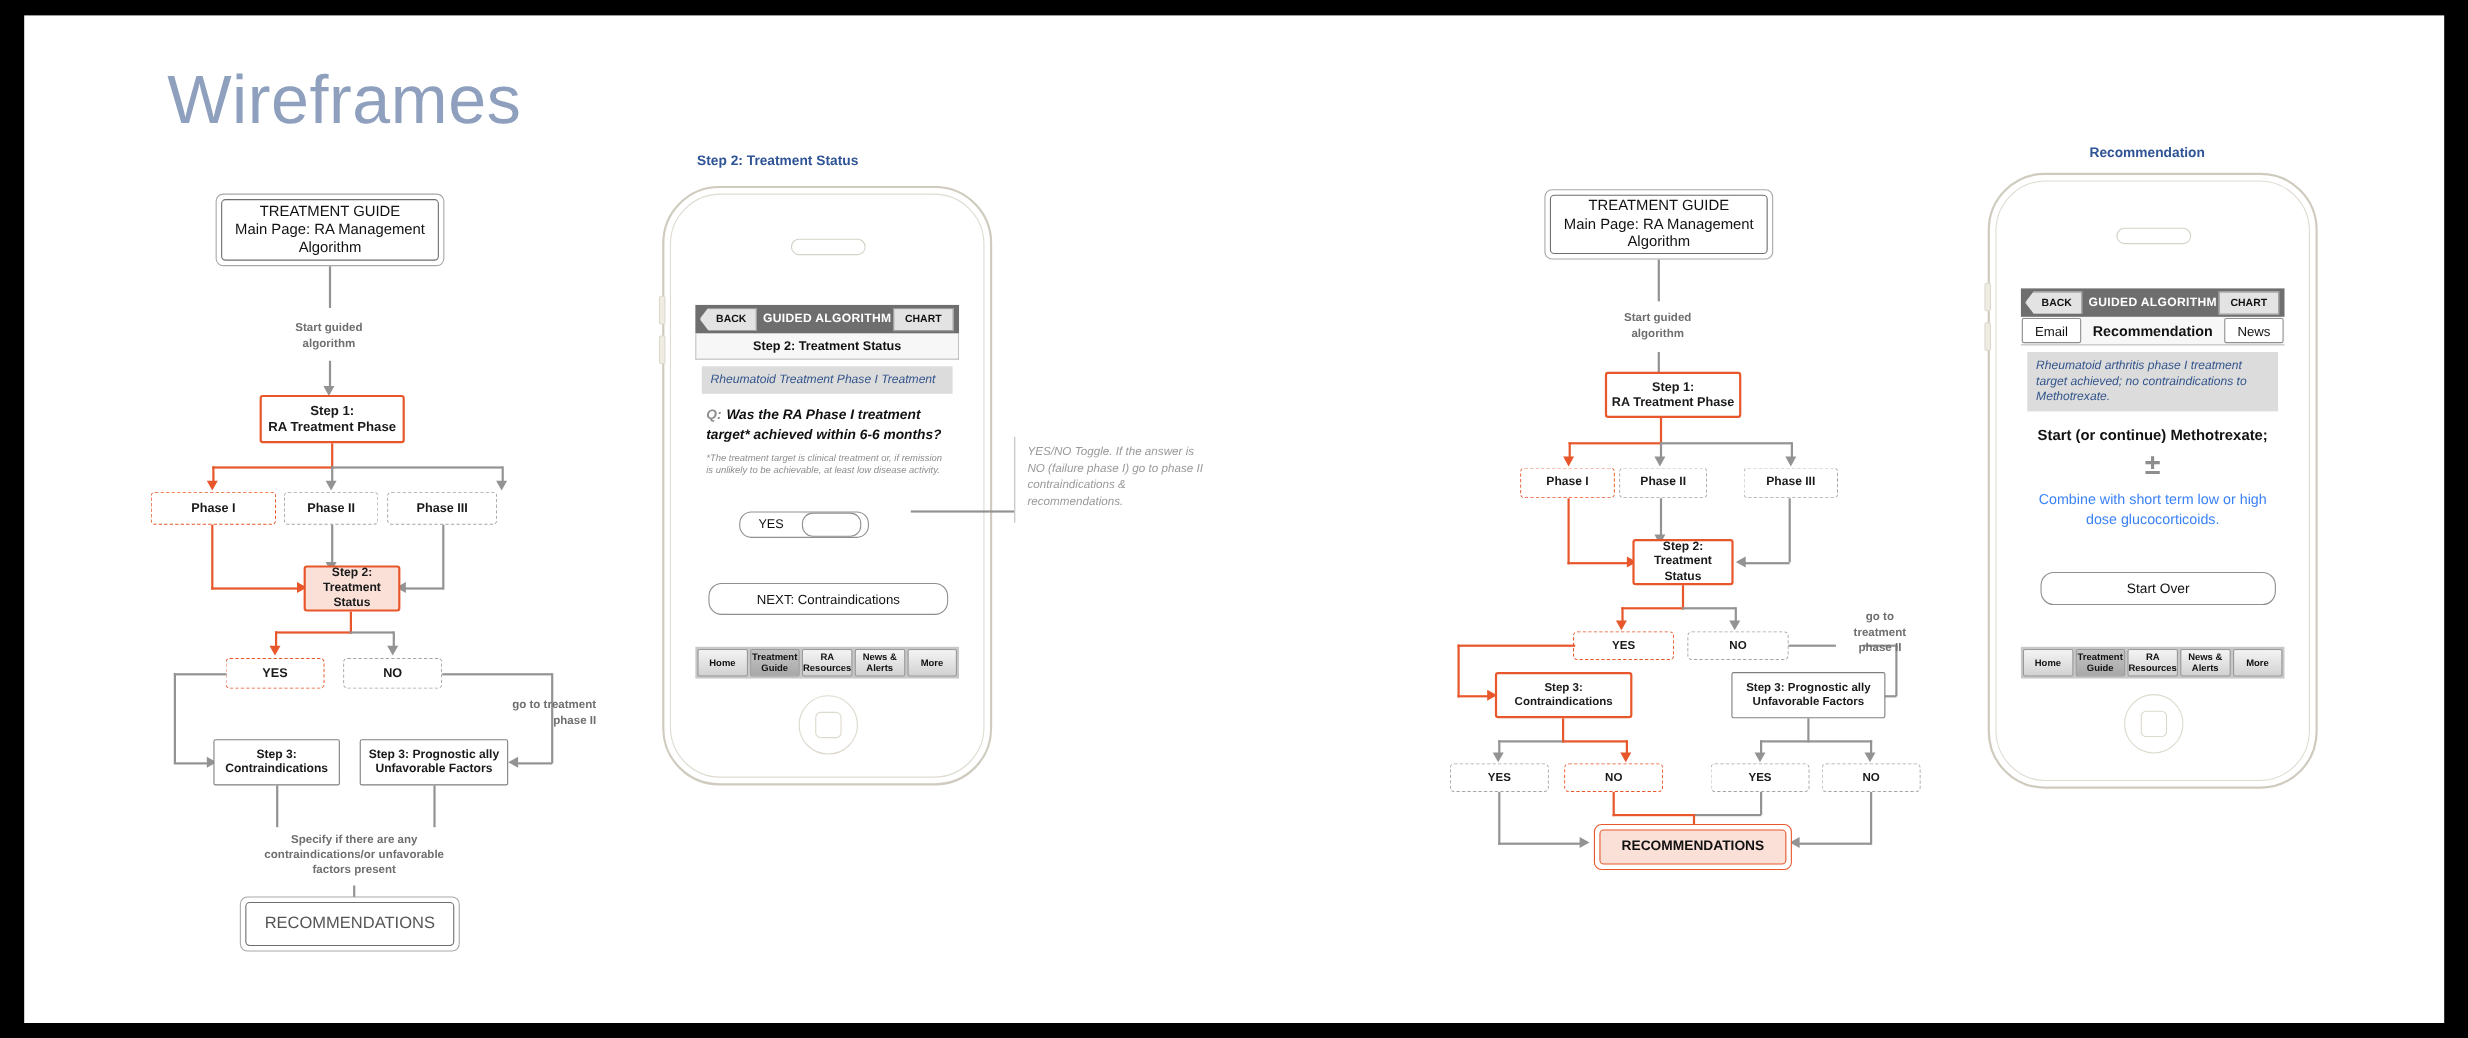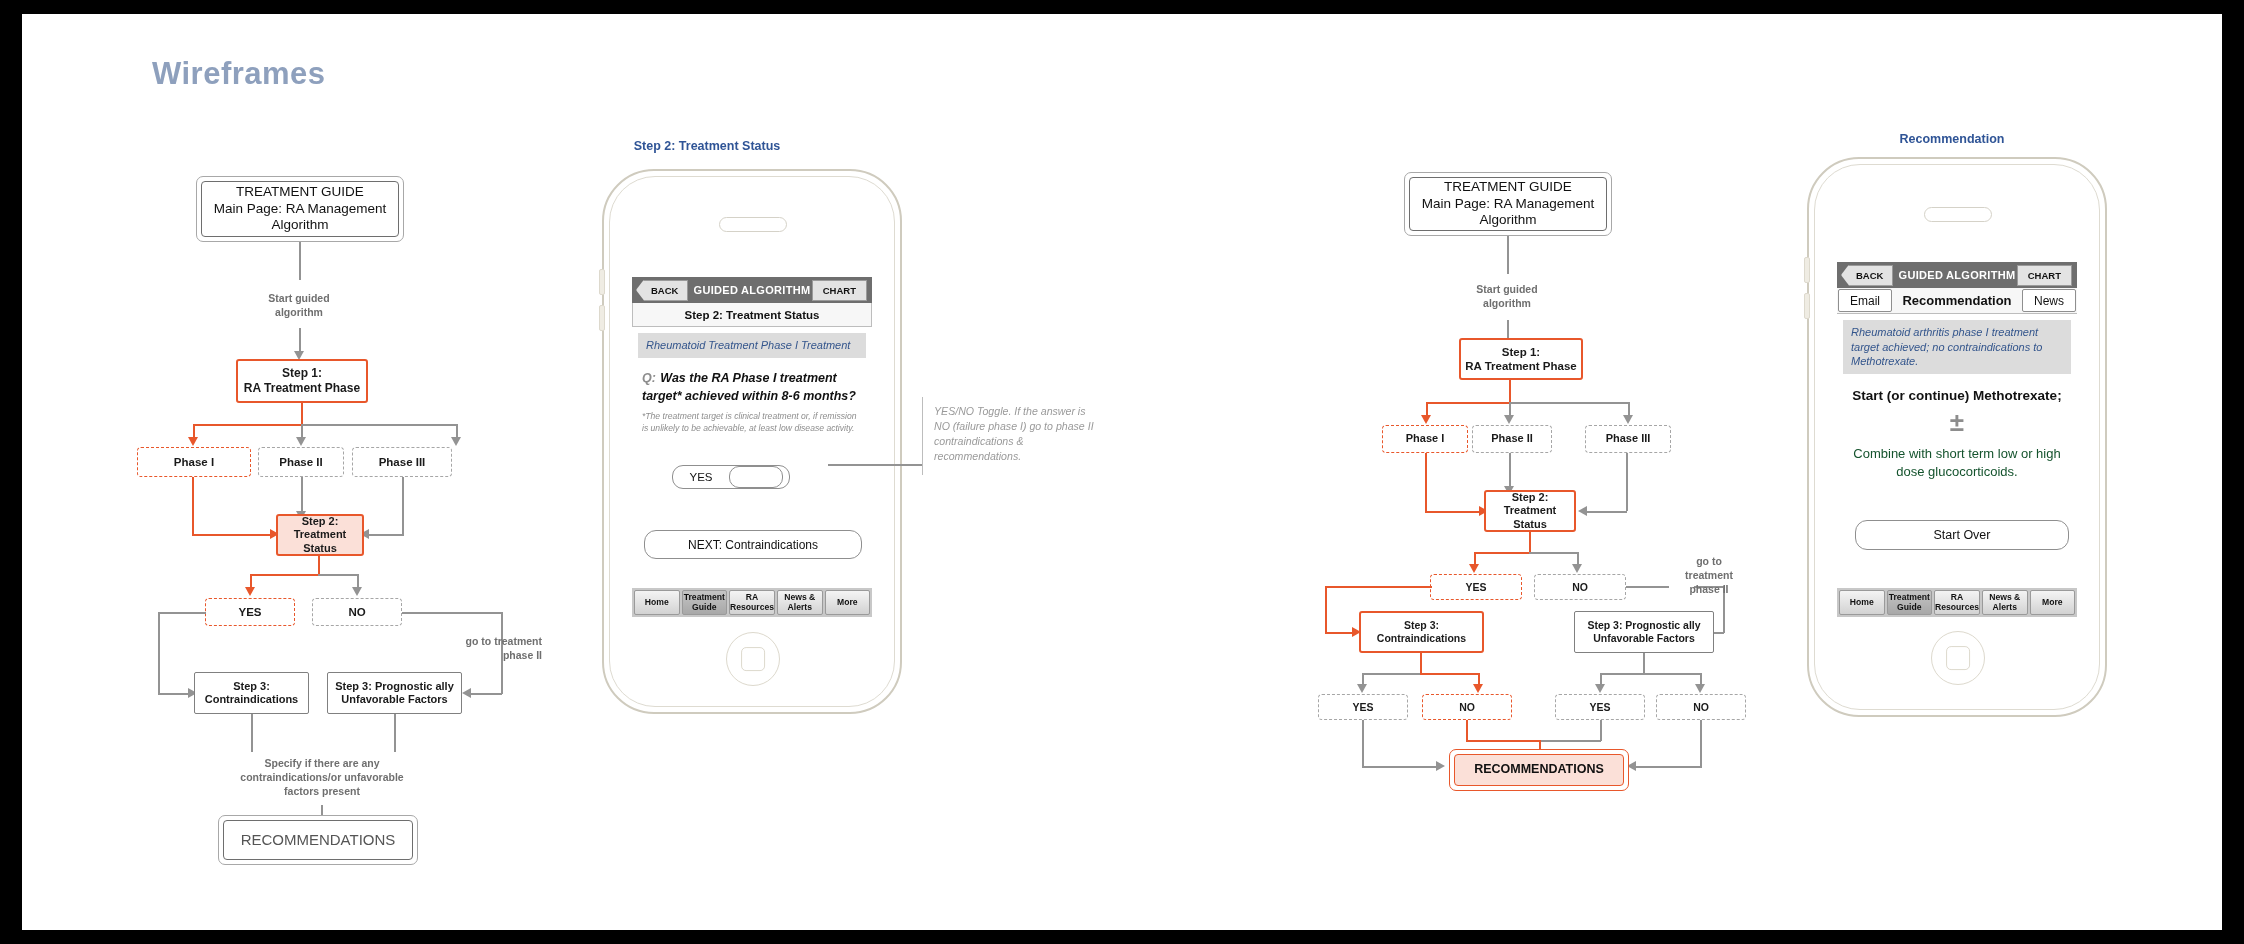--- a/index.html
+++ b/index.html
@@ -9,22 +9,22 @@
     overflow:hidden;
   }
   #slide{
     position:absolute;left:22px;top:14px;width:2200px;height:916px;
     background:#fff;overflow:hidden;
   }
   .abs{position:absolute;}
 
   
   #title{
-    left:130px;top:42px;font-size:31px;color:#8ea0bd;letter-spacing:.5px;
-    font-weight:700;
+    left:130px;top:42px;font-size:62px;color:#8ea0bd;letter-spacing:.5px;
+    font-weight:400;
   }
 
   
   .fbox{
     position:absolute;box-sizing:border-box;display:flex;
     align-items:center;justify-content:center;text-align:center;
     font-weight:bold;color:#1a1a1a;line-height:1.22;
   }
   .solid-gray{border:1.6px solid #808080;background:#fff;border-radius:2px;}
   .solid-orange{border:2.4px solid #E8572B;background:#fff;border-radius:3px;}
@@ -147,21 +147,21 @@
   }
   .tabbar .tab{
     flex:1;background:linear-gradient(#f4f4f4,#d2d2d2);border:1px solid #9a9a9a;
     border-radius:2px;display:flex;align-items:center;justify-content:center;
     text-align:center;font-size:8.6px;font-weight:bold;color:#111;line-height:1.12;
   }
   .tabbar .tab.active{background:linear-gradient(#c4c4c4,#a8a8a8);}
   .recBody{padding:14px 10px 0 10px;text-align:center;}
   .recLine1{font-size:13.5px;font-weight:bold;color:#111;}
   .plusminus{font-size:26px;color:#8d8d8d;font-weight:bold;line-height:1;margin:6px 0 10px;}
-  .recLine2{font-size:13px;color:#14532d;line-height:1.42;}
+  .recLine2{font-size:13px;color:#3b82f6;line-height:1.42;}
   .startOver{
     position:absolute;border:1.3px solid #8f8f8f;border-radius:12px;background:#fff;
     display:flex;align-items:center;justify-content:center;font-size:12.5px;color:#111;
   }
   .phoneCap{
     position:absolute;color:#2f5496;font-size:12.5px;font-weight:bold;text-align:center;
   }
   .annot{
     position:absolute;color:#9a9a9a;font-size:10.6px;font-style:italic;line-height:1.42;
   }
@@ -298,21 +298,21 @@
         </div>
 
         <div class="subbar">Step 2: Treatment Status</div>
 
         <div style="padding:6px 6px 0 6px;">
           <div class="banner">Rheumatoid Treatment Phase I Treatment</div>
         </div>
 
         <div class="qblock">
           <span class="qlead">Q:</span>
-          <span class="qtext">Was the RA Phase I treatment target* achieved within 8-6 months?</span>
+          <span class="qtext">Was the RA Phase I treatment target* achieved within 6-6 months?</span>
         </div>
 
         <div class="fnote">*The treatment target is clinical treatment or, if remission is unlikely to be achievable, at least low disease activity.</div>
 
         <div class="toggle" style="left:40px;top:188px;width:116px;">
           <div class="lbl">YES</div>
           <div class="knob"></div>
         </div>
 
         <div class="nextBtn" style="left:12px;top:253px;width:216px;height:27px;">NEXT: Contraindications</div>

